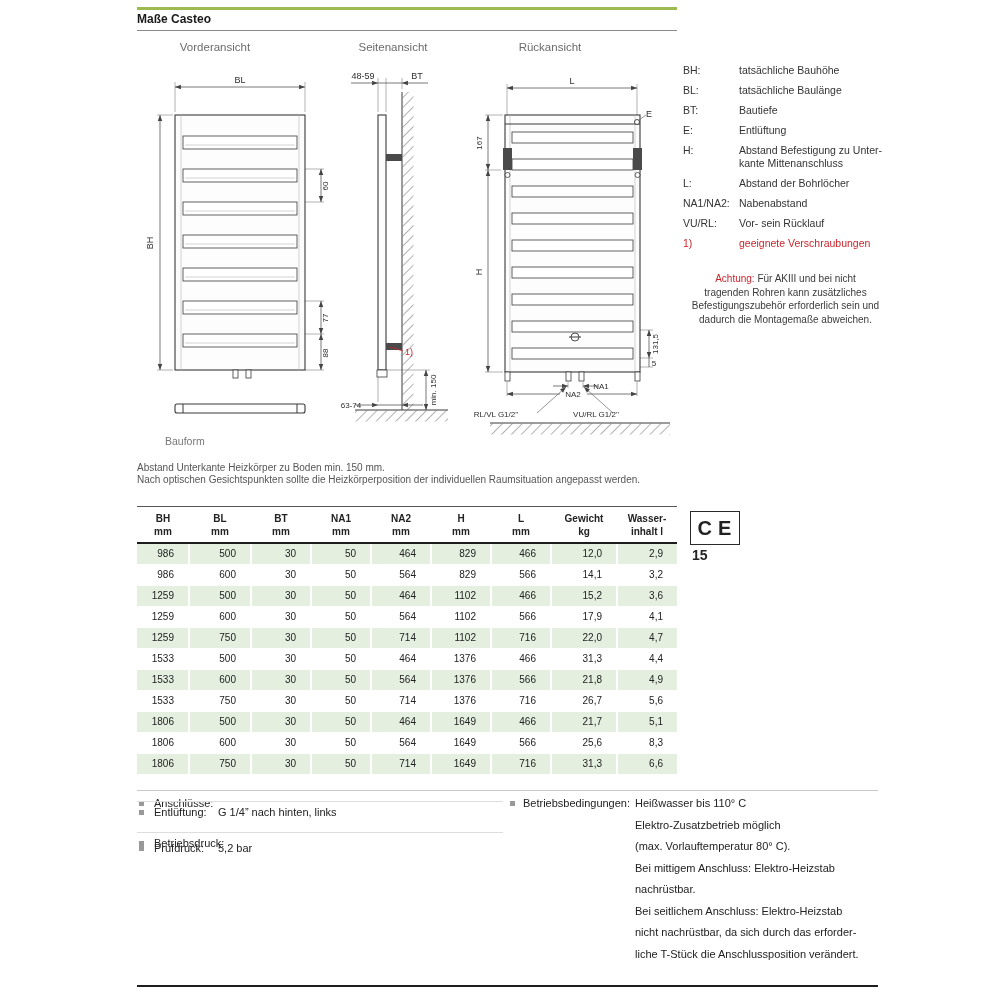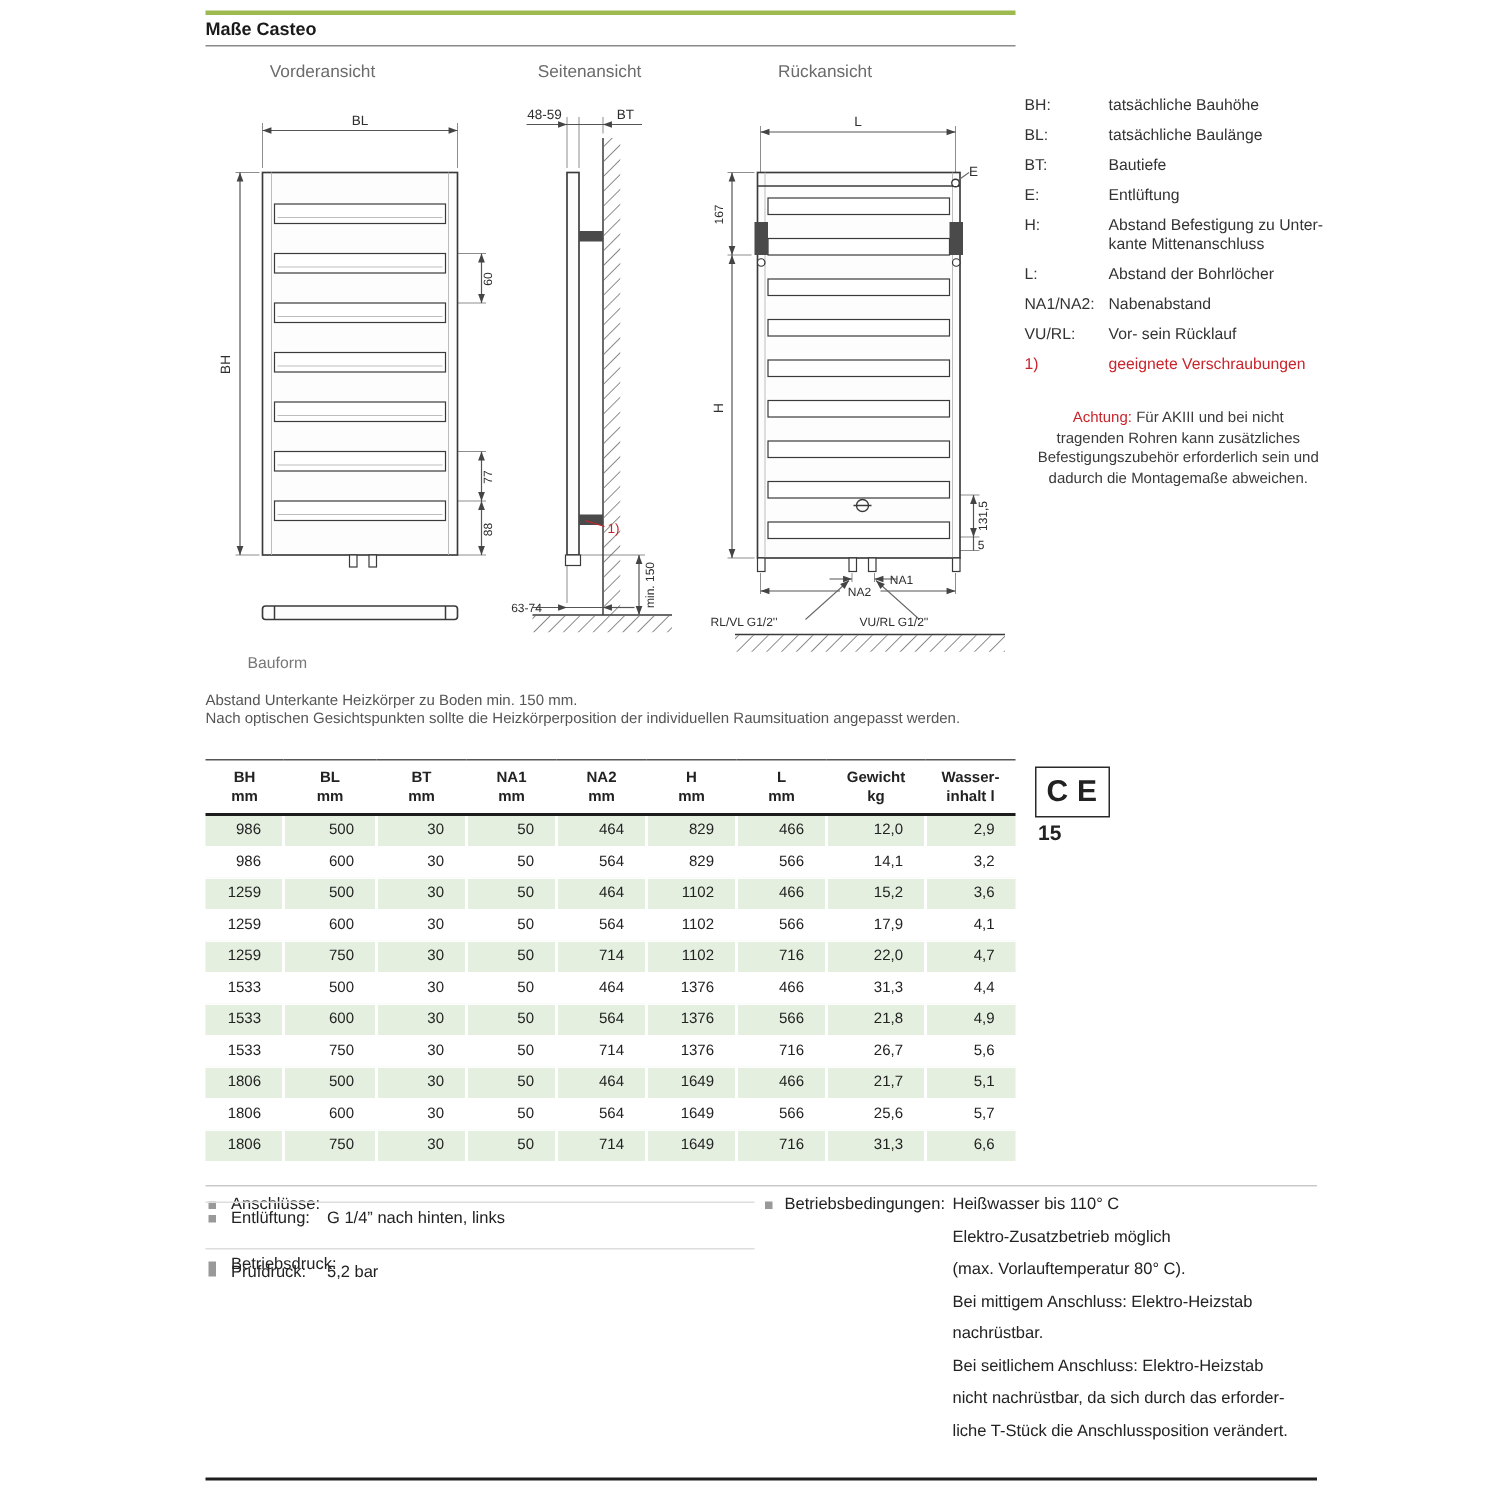--- a/index.html
+++ b/index.html
@@ -450,21 +450,21 @@
         </tr>
         <tr class="row-white">
           <td>1806</td>
           <td>600</td>
           <td>30</td>
           <td>50</td>
           <td>564</td>
           <td>1649</td>
           <td>566</td>
           <td>25,6</td>
-          <td>5,7</td>
+          <td>8,3</td>
         </tr>
         <tr class="row-green">
           <td>1806</td>
           <td>750</td>
           <td>30</td>
           <td>50</td>
           <td>714</td>
           <td>1649</td>
           <td>716</td>
           <td>31,3</td>

